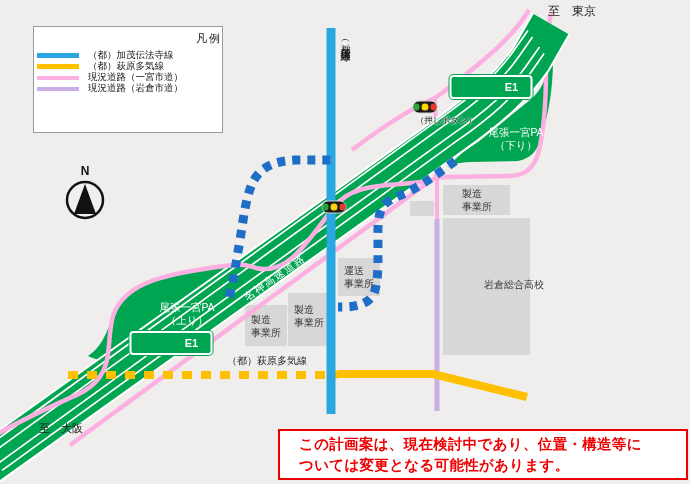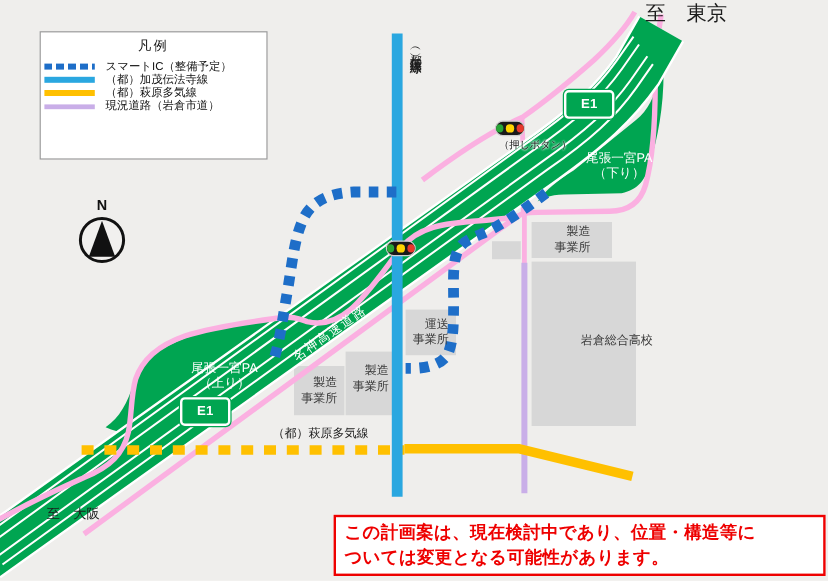--- a/index.html
+++ b/index.html
@@ -8,45 +8,45 @@
   }
   html,body{margin:0;padding:0;}
   body{font-family:"Liberation Sans","DejaVu Sans",sans-serif;}
   .stage{position:relative;width:690px;height:484px;background:var(--bg);overflow:hidden;}
   .stage svg{position:absolute;left:0;top:0;}
   .abs{position:absolute;}
   .ctr{transform:translate(-50%,-50%);}
   .lbl{position:absolute;color:#1c1c1c;font-size:10.5px;white-space:nowrap;}
   .lbl2{text-align:center;line-height:1.25;}
   .white{color:#fff;}
-  .bldlbl{color:#3a3a3a;font-size:10px;text-align:right;line-height:1.3;white-space:nowrap;}
+  .bldlbl{color:#3a3a3a;font-size:10px;text-align:left;line-height:1.3;white-space:nowrap;}
   .vtext{writing-mode:vertical-rl;letter-spacing:1px;font-size:10px;color:#1c1c1c;}
   .rot{transform:translate(-50%,-50%) rotate(-35deg);letter-spacing:1.5px;font-size:10.5px;}
   
   .legend{position:absolute;left:33px;top:26px;width:190px;height:107px;background:#fff;border:1px solid #9a9a9a;box-sizing:border-box;padding-top:4px;}
-  .legend .title{text-align:center;font-size:11px;color:#111;margin-bottom:4px;letter-spacing:2px;}
+  .legend .title{text-align:right;font-size:11px;color:#111;margin-bottom:4px;letter-spacing:2px;}
   .lrow{display:flex;align-items:center;height:11px;padding-left:3px;}
   .sw{width:42px;flex:0 0 42px;margin-right:9px;}
   .sw-green{height:5px;background:var(--green);}
   .sw-ic{height:5px;background:repeating-linear-gradient(90deg,var(--icblue) 0 6px,transparent 6px 10px);}
   .sw-blue{height:5px;background:var(--blue);}
   .sw-yellow{height:5px;background:var(--yellow);}
   .sw-ydash{height:5px;background:repeating-linear-gradient(90deg,var(--yellow) 0 6px,transparent 6px 10px);}
   .sw-pink{height:4px;background:var(--pink);}
   .sw-purple{height:4px;background:var(--purple);}
   .lrow .t{font-size:9.5px;color:#111;white-space:nowrap;}
   
-  .e1{position:absolute;width:38px;height:20px;background:var(--green);border:2px solid #fff;box-shadow:0 0 0 1px var(--green);border-radius:4px;color:#fff;font-size:11px;font-weight:bold;display:flex;align-items:center;justify-content:center;}
+  .e1{position:absolute;width:38px;height:20px;background:var(--green);border:2px solid #fff;box-shadow:0 0 0 1px var(--green);border-radius:4px;color:#fff;font-size:11px;font-weight:bold;display:flex;align-items:center;justify-content:center;padding-left:41px;}
   
   .signal{position:absolute;width:25px;height:13px;background:#1a1a1a;border:1px solid #cfcfcf;border-radius:7px;display:flex;align-items:center;justify-content:center;gap:2px;box-sizing:border-box;}
   .signal i{width:7px;height:7px;border-radius:50%;display:block;}
   .sg-g{background:#27a737;} .sg-y{background:#ffd400;} .sg-r{background:#e8382d;}
   .pushlbl{position:absolute;font-size:8.5px;color:#111;white-space:nowrap;text-shadow:0 0 2px #fff,0 0 2px #fff,0 0 2px #fff;}
   
-  .notice{position:absolute;left:278px;top:429px;width:410px;height:51px;background:#fff;border:2px solid var(--red);box-sizing:border-box;padding:3px 7px;color:var(--red);font-size:14.5px;font-weight:600;line-height:1.45;letter-spacing:0.3px;white-space:nowrap;}
+  .notice{position:absolute;left:278px;top:429px;width:410px;height:51px;background:#fff;border:2px solid var(--red);box-sizing:border-box;padding:3px 19px;color:var(--red);font-size:14.5px;font-weight:600;line-height:1.45;letter-spacing:0.3px;white-space:nowrap;}
   .north{position:absolute;left:72px;top:163px;font-size:12px;font-weight:bold;color:#111;}
 </style>
 </head>
 <body>
 
 <div class="stage">
 
   <svg width="690" height="484" viewBox="0 0 690 484">
 
     <g>
@@ -89,40 +89,40 @@
 
     <g>
       <circle cx="85" cy="200" r="18" fill="#f1f0ee" stroke="#111" stroke-width="2.5"></circle>
       <path d="M 85,184 L 96,214 L 74,214 Z" fill="#111"></path>
     </g>
   </svg>
 
   <div class="legend">
     <div class="title">凡例</div>
     <div class="lrow">
-      <div class="sw sw-ic"></div>
-      <div class="t">スマートIC（整備予定）</div>
-    </div>
-    <div class="lrow">
       <div class="sw sw-blue"></div>
       <div class="t">（都）加茂伝法寺線</div>
     </div>
     <div class="lrow">
       <div class="sw sw-yellow"></div>
       <div class="t">（都）萩原多気線</div>
+    </div>
+    <div class="lrow">
+      <div class="sw sw-pink"></div>
+      <div class="t">現況道路（一宮市道）</div>
     </div>
     <div class="lrow">
       <div class="sw sw-purple"></div>
       <div class="t">現況道路（岩倉市道）</div>
     </div>
   </div>
 
   <div class="north ctr abs" style="left:85px;top:171px;">N</div>
 
-  <div class="lbl ctr" style="left:572px;top:11px;font-size:17px;">至　東京</div>
+  <div class="lbl ctr" style="left:572px;top:11px;font-size:12px;">至　東京</div>
   <div class="lbl ctr" style="left:61px;top:428px;font-size:11px;">至　大阪</div>
 
   <div class="vtext abs" style="left:338px;top:36px;">（都）加茂伝法寺線</div>
   <div class="lbl white rot" style="left:275px;top:278px;">名神高速道路</div>
   <div class="lbl ctr" style="left:267px;top:361px;font-size:10px;">（都）萩原多気線</div>
 
   <div class="lbl lbl2 white ctr" style="left:516px;top:139px;">
     <div>尾張一宮PA</div>
     <div>（下り）</div>
   </div>

